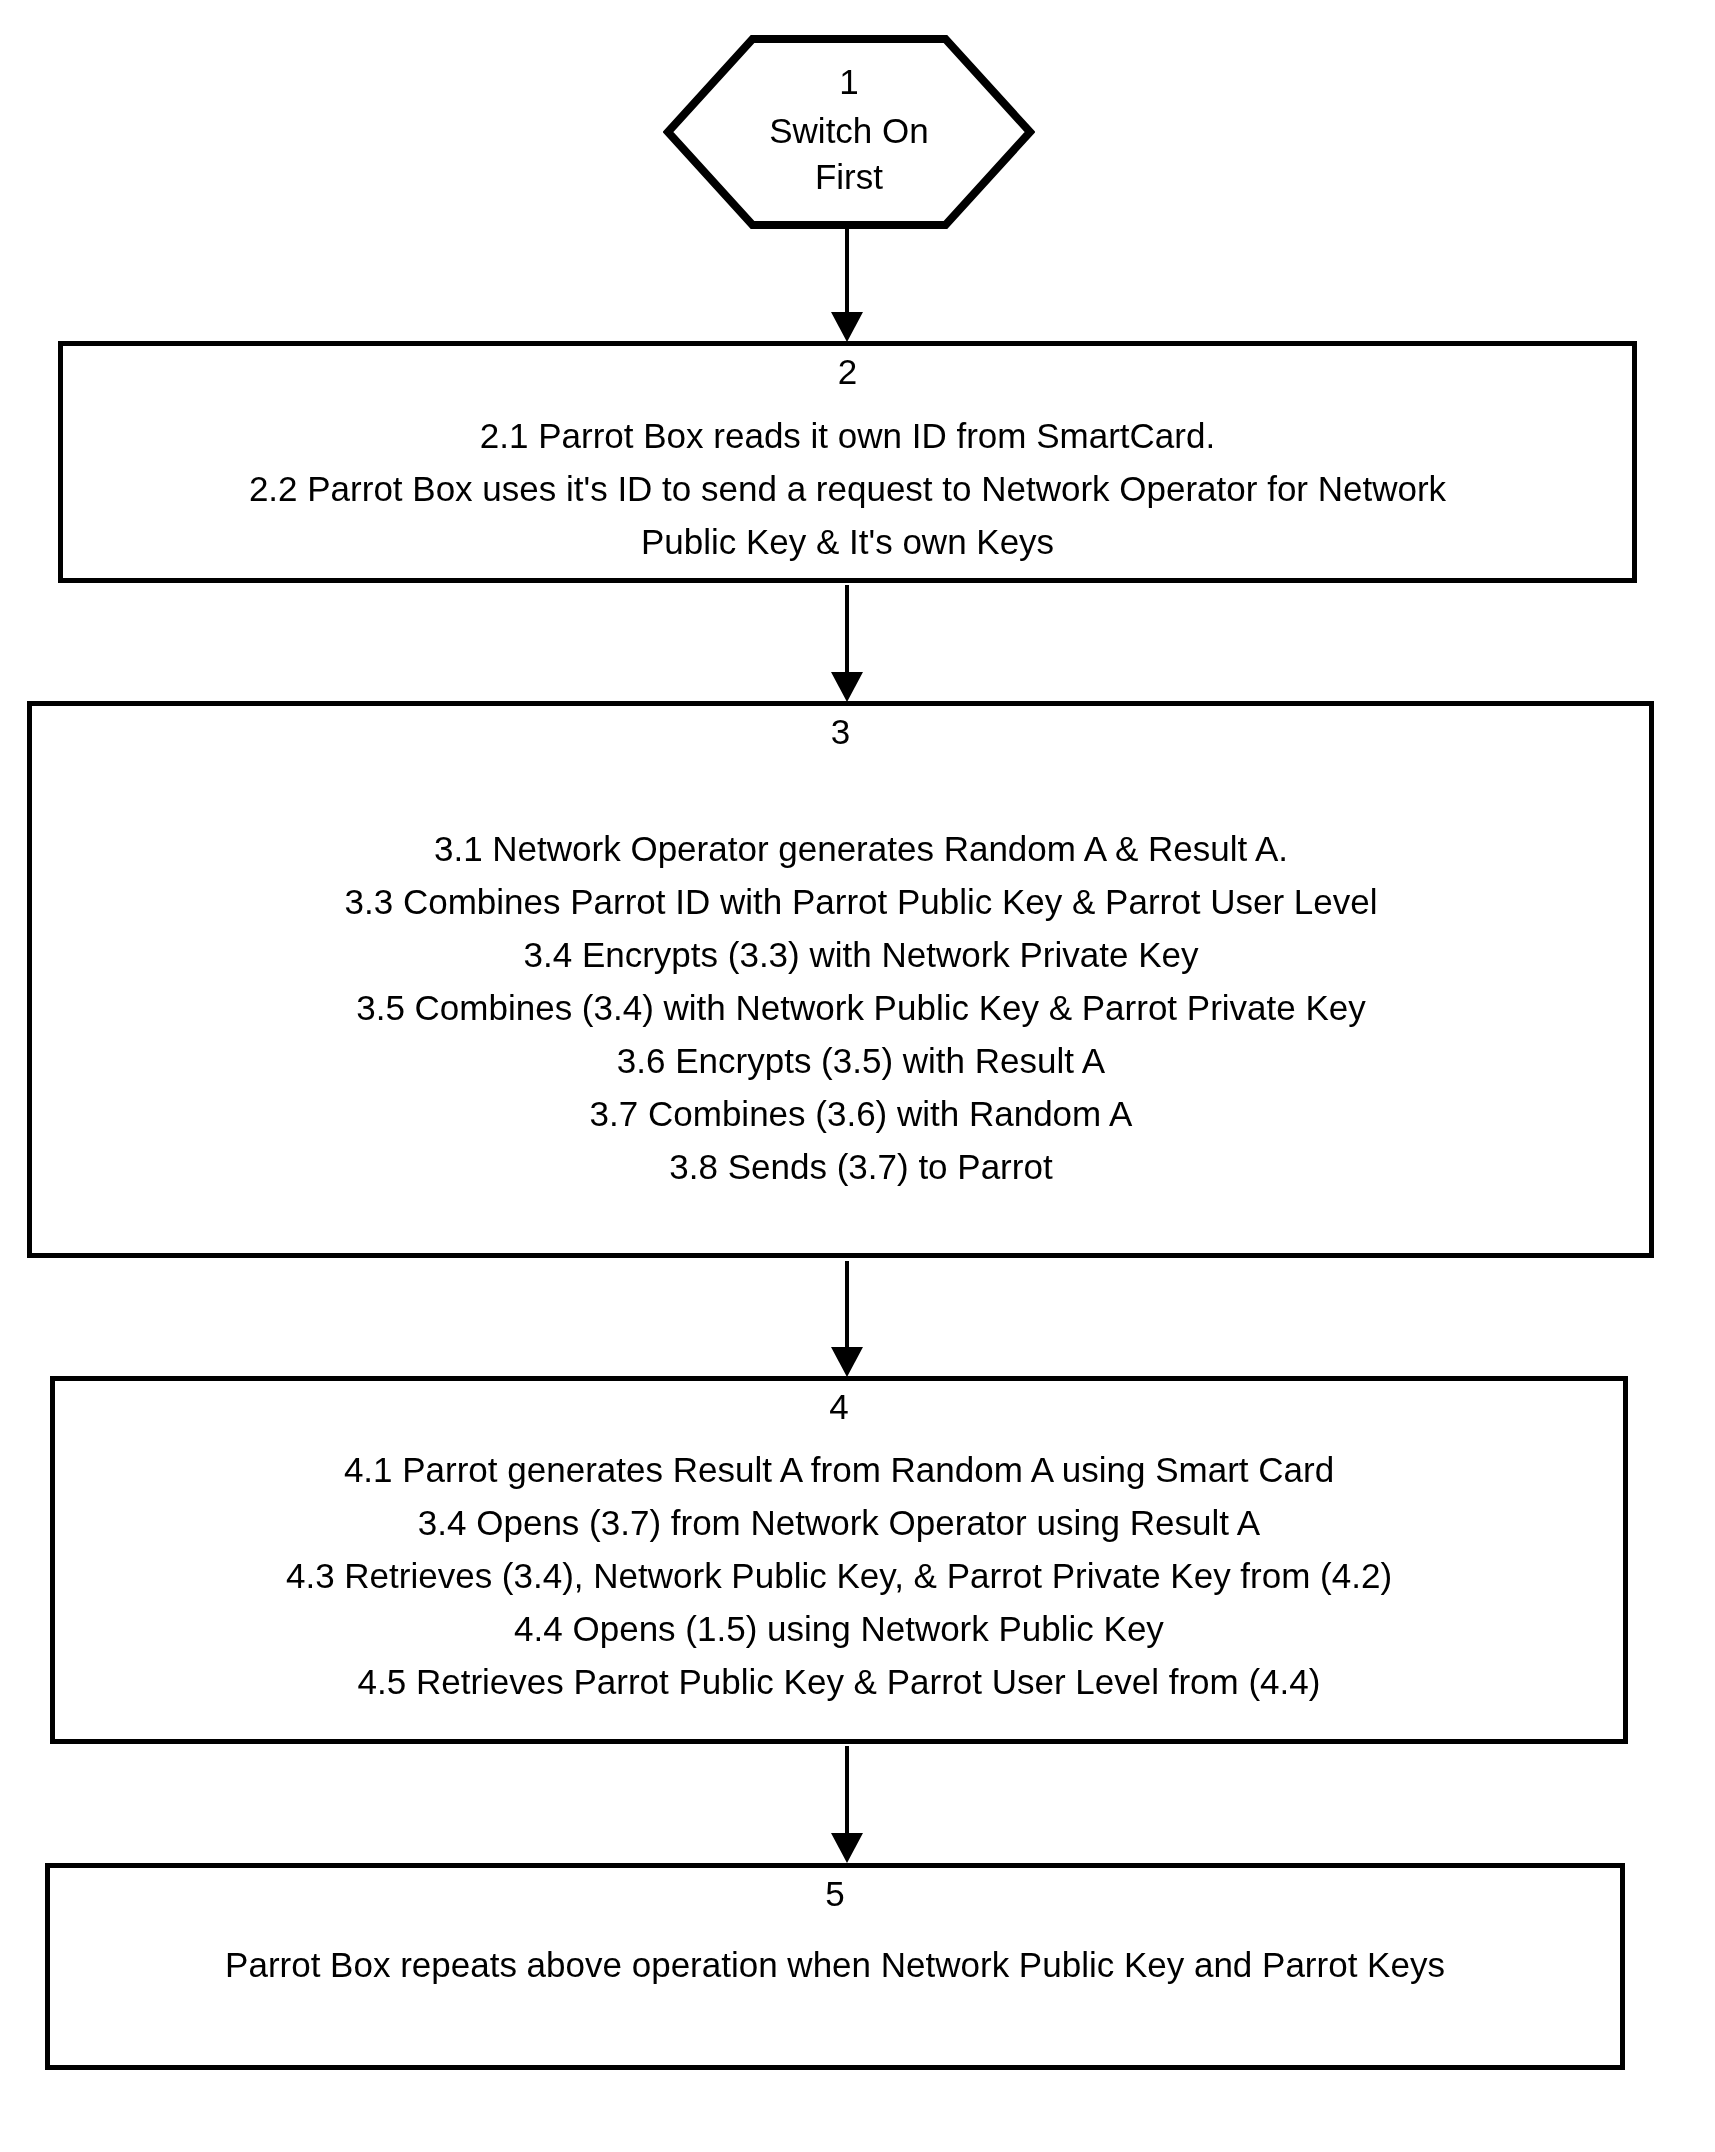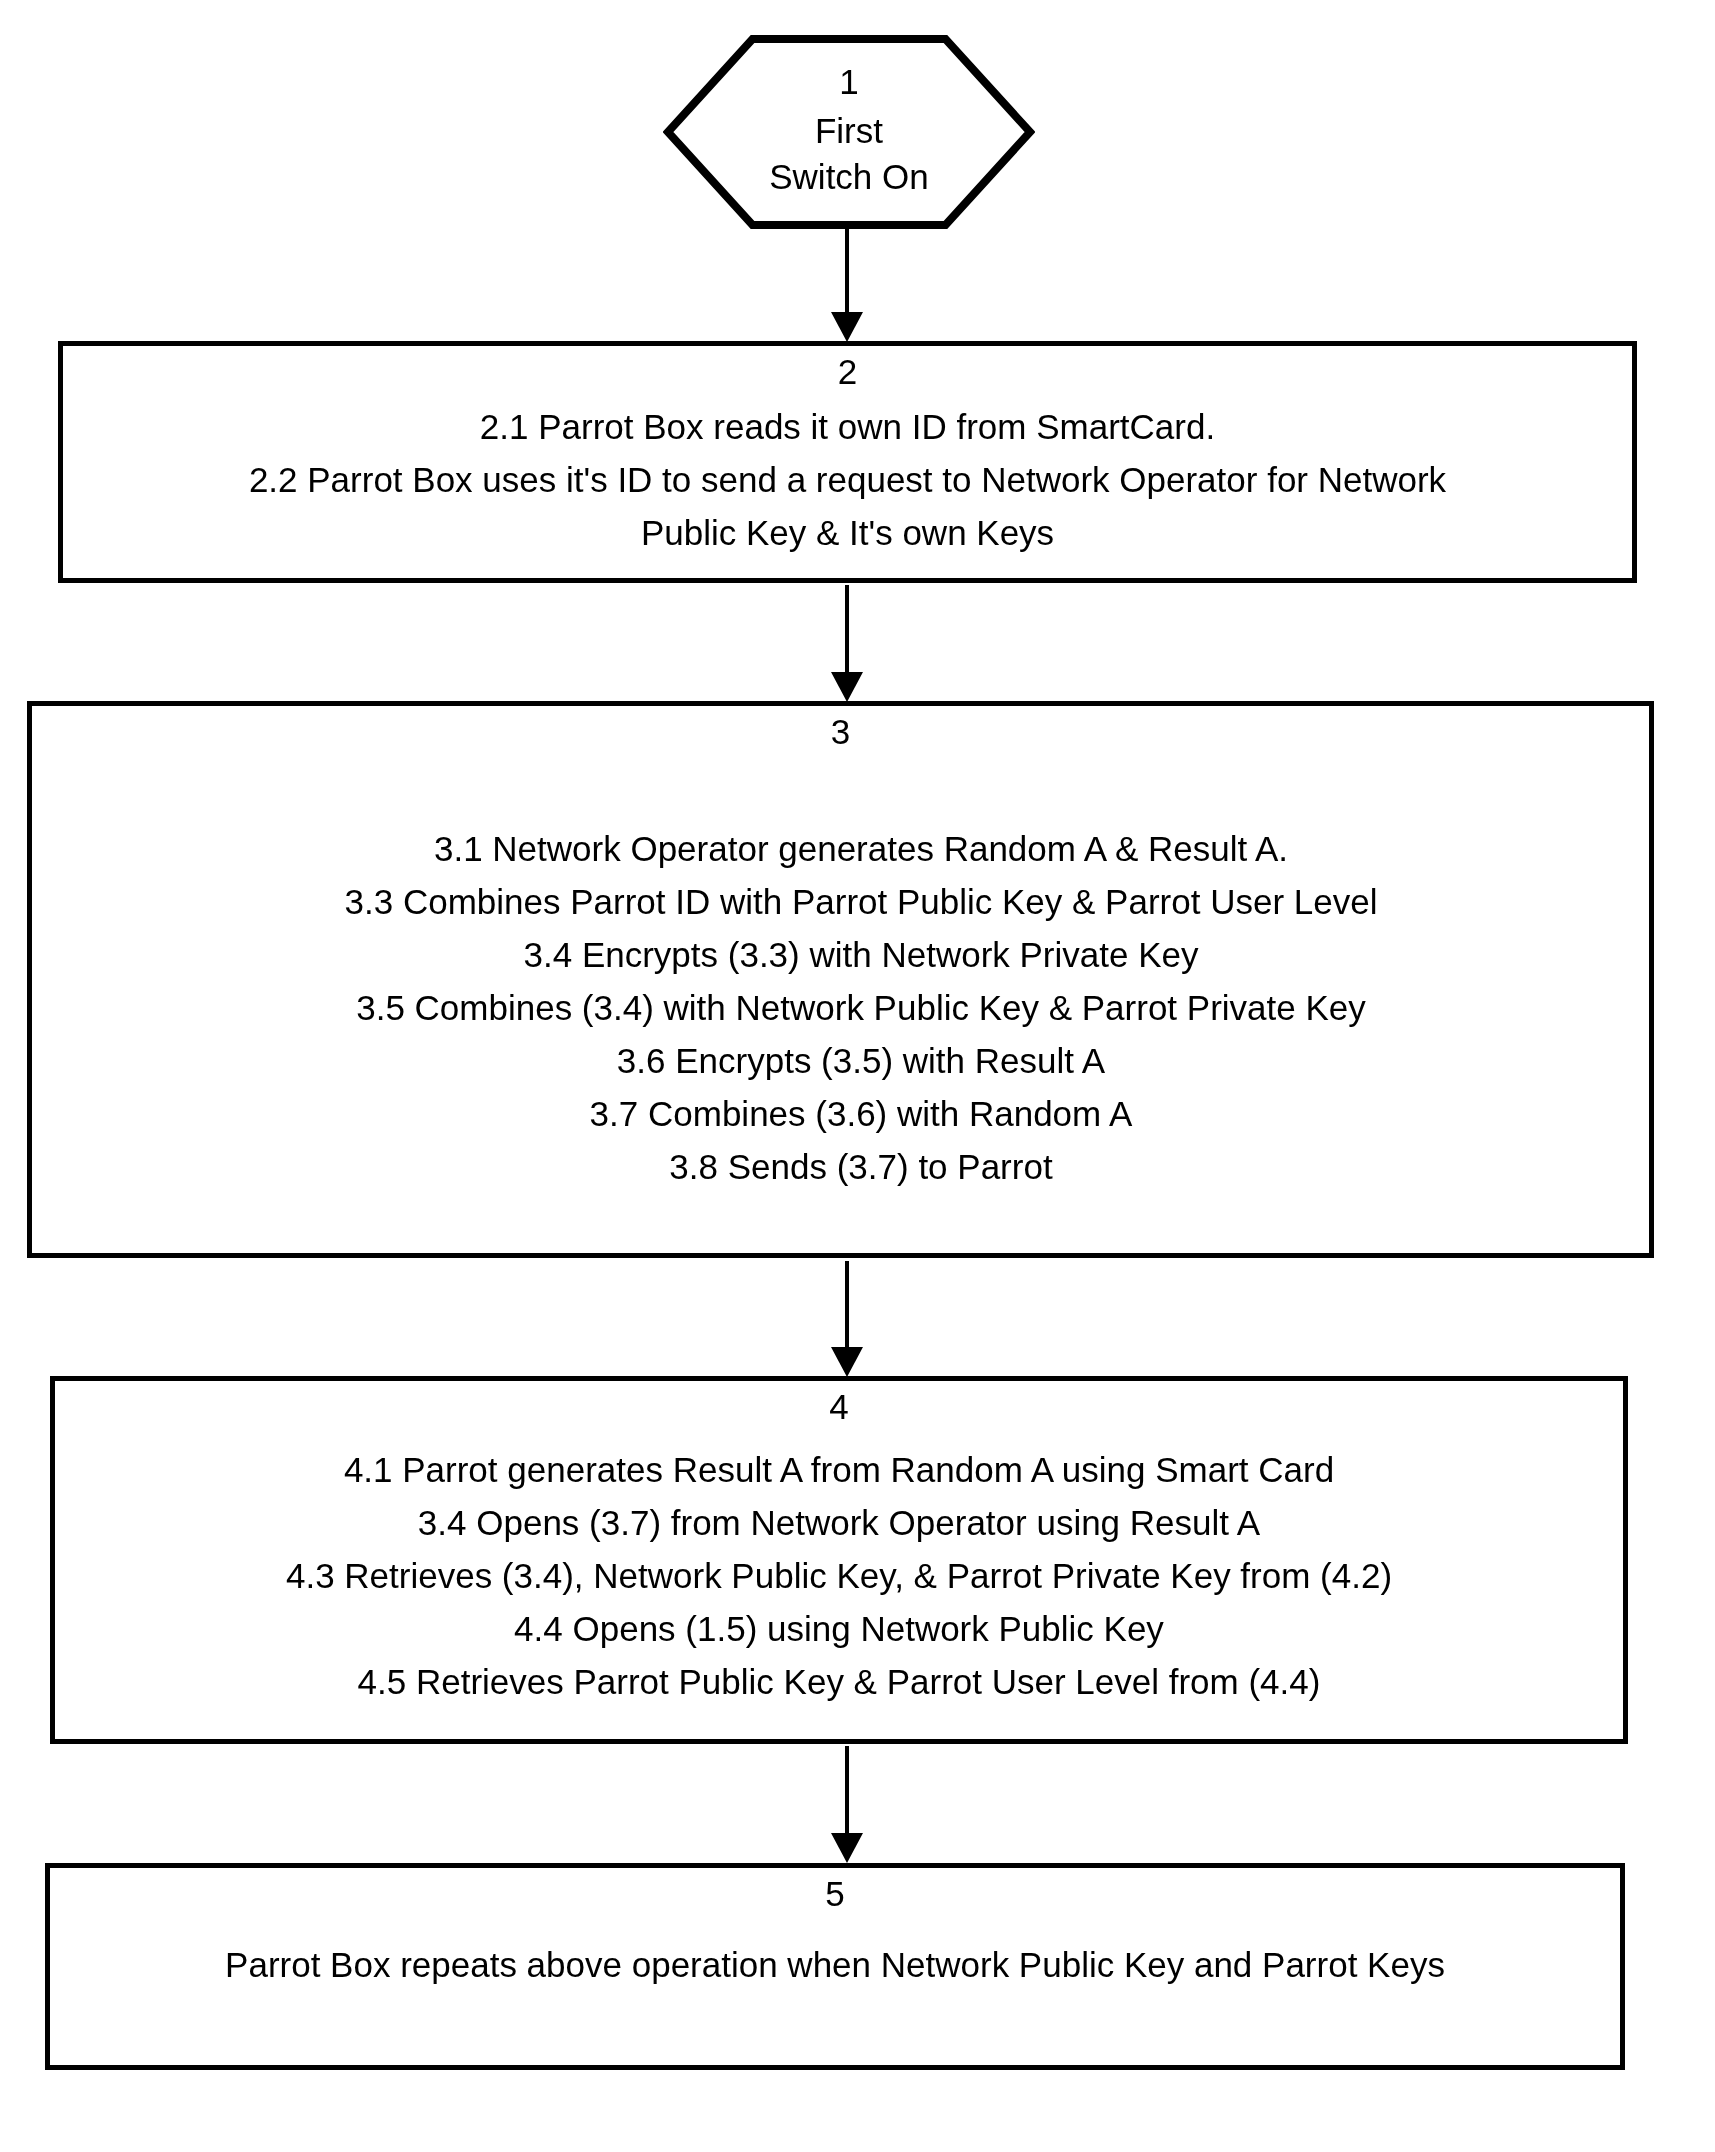--- a/index.html
+++ b/index.html
@@ -96,33 +96,33 @@
 <body>
 
 <div id="page">
 
   <div class="hexwrap" style="left:663px; top:34px; width:372px; height:196px;">
     <svg width="372" height="196" viewBox="0 0 374 197" aria-hidden="true">
       <polygon points="90,5 284,5 369,98.5 284,192 90,192 5,98.5" fill="#ffffff" stroke="#000000" stroke-width="8" stroke-linejoin="miter"></polygon>
     </svg>
     <div class="node-num" style="top:28px;">1</div>
     <div class="hex-label" style="top:74px;">
+      <span class="ln">Switch On</span>
       <span class="ln">First</span>
-      <span class="ln">Switch On</span>
     </div>
   </div>
 
   <div class="conn" style="left:845px; top:228px; height:113px;">
     <div class="stem" style="height:86px;"></div>
     <div class="head" style="top:84px;"></div>
   </div>
 
   <div class="pbox" style="left:58px; top:341px; width:1579px; height:242px;">
     <div class="node-num" style="top:6px;">2</div>
-    <div class="node-body" style="top:54px;">
+    <div class="node-body" style="top:63px;">
       <span class="ln">2.1 Parrot Box reads it own ID from SmartCard.</span>
       <span class="ln">2.2 Parrot Box uses it's ID to send a request to Network Operator for Network</span>
       <span class="ln">Public Key &amp; It's own Keys</span>
     </div>
   </div>
 
   <div class="conn" style="left:845px; top:585px; height:116px;">
     <div class="stem" style="height:89px;"></div>
     <div class="head" style="top:87px;"></div>
   </div>

